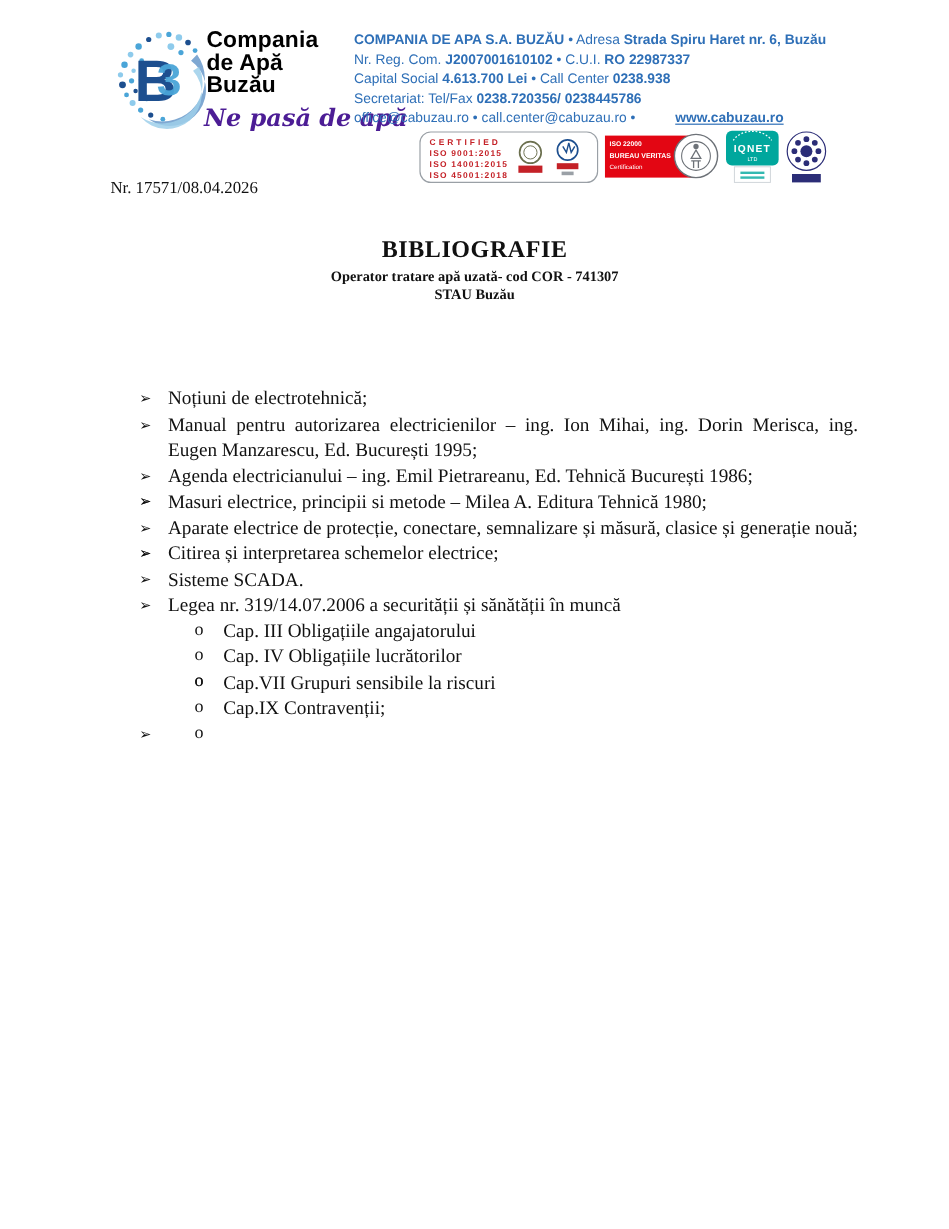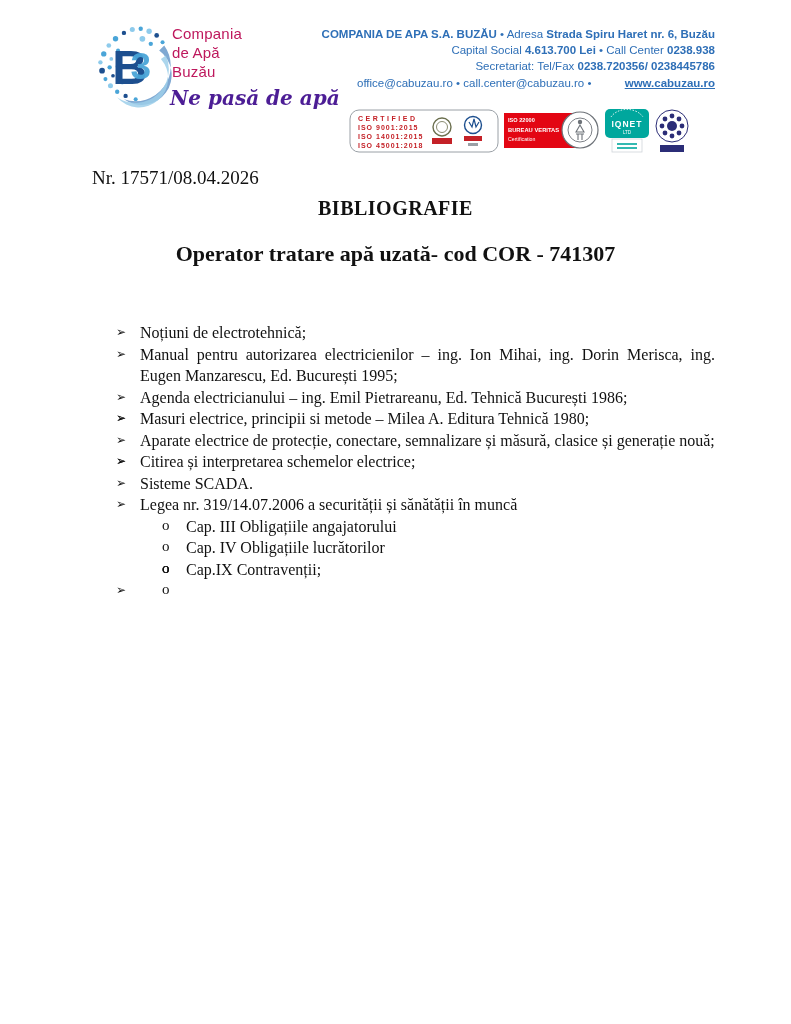--- a/index.html
+++ b/index.html
@@ -11,53 +11,52 @@
     font-family:"Liberation Serif", serif;
     color:#111;
     overflow:hidden;
   }
   
   .logo-block{position:absolute;left:92px;top:14px;width:240px;height:100px;}
   .logo-icon{position:absolute;left:0;top:6px;}
   .brand-text{
     position:absolute;left:80px;top:10px;
     font-family:"Liberation Sans", sans-serif;
-    font-weight:normal;font-size:15px;line-height:19px;
-    color:#be185d;letter-spacing:.2px;
+    font-weight:bold;font-size:19px;line-height:19px;
+    color:#000000;letter-spacing:.2px;
   }
   .tagline{
     position:absolute;left:78px;top:72px;
     font-family:"DejaVu Serif", serif;
     font-style:italic;font-weight:bold;
     font-size:20px;color:#4c1d95;white-space:nowrap;
   }
   .contact-block{
     position:absolute;top:26px;right:76px;width:420px;
     font-family:"Liberation Sans", sans-serif;
     font-size:11.5px;line-height:16.2px;
-    color:#2e6fb7;text-align:right;
+    color:#2e6fb7;text-align:left;
   }
   .contact-line span.b{font-weight:bold;}
   .contact-line span.u{font-weight:bold;text-decoration:underline;padding-left:30px;}
   .badges{
     position:absolute;top:108px;right:101px;
     display:flex;align-items:flex-start;gap:5px;
   }
   
   .doc-number{
     position:absolute;left:92px;top:150px;
-    font-size:19px;
-    margin-top:17px;
+    font-size:14px;
   }
   .title-block{
     position:absolute;left:0;right:0;top:197px;
     text-align:center;font-weight:bold;
   }
-  .title-main{font-size:20px;letter-spacing:.5px;margin-bottom:21px;}
-  .title-sub{font-size:22px;}
+  .title-main{font-size:20px;letter-spacing:.5px;margin-bottom:3px;}
+  .title-sub{font-size:12px;}
   .biblio{
     position:absolute;left:92px;top:322px;width:623px;
     font-size:16px;line-height:21.5px;
   }
   .item{position:relative;padding-left:48px;text-align:justify;}
   .item .bullet{
     position:absolute;left:24px;top:0;
     font-family:"DejaVu Sans", sans-serif;
     font-size:12px;color:#111;
   }
@@ -114,20 +113,21 @@
       <div class="brand-text">
         <div>Compania</div>
         <div>de Apă</div>
         <div>Buzău</div>
       </div>
       <div class="tagline">Ne pasă de apă</div>
     </div>
 
     <div class="contact-block" id="contact-lines">
         <div class="contact-line"><span class="b">COMPANIA DE APA S.A. BUZĂU</span><span> • Adresa </span><span class="b">Strada Spiru Haret nr. 6, Buzău</span></div>
+        <div class="contact-line"><span>Nr. Reg. Com. </span><span class="b">J2007001610102</span><span> • C.U.I. </span><span class="b">RO 22987337</span></div>
         <div class="contact-line"><span>Capital Social </span><span class="b">4.613.700 Lei</span><span> • Call Center </span><span class="b">0238.938</span></div>
         <div class="contact-line"><span>Secretariat: Tel/Fax </span><span class="b">0238.720356/ 0238445786</span></div>
         <div class="contact-line"><span>office@cabuzau.ro</span><span> • </span><span>call.center@cabuzau.ro</span><span> • </span><span class="u">www.cabuzau.ro</span></div>
       </div>
 
     <div class="badges">
 
       <svg width="150" height="46" viewBox="0 0 150 46">
         <rect x="1" y="2" width="148" height="42" rx="9" fill="#ffffff" stroke="#9aa0a6" stroke-width="1"></rect>
         <g font-family="Liberation Sans, sans-serif" font-weight="bold" fill="#c42127">
@@ -193,36 +193,37 @@
       </svg>
     </div>
   </header>
 
   <main>
     <div class="doc-number">Nr. 17571/08.04.2026</div>
 
     <div class="title-block">
       <div class="title-main">BIBLIOGRAFIE</div>
       <div class="title-sub">Operator tratare apă uzată- cod COR - 741307</div>
+      <div class="title-sub">STAU Buzău</div>
     </div>
 
     <div class="biblio" id="biblio-list">
         <div class="item"><span class="bullet">➢</span><span>Noțiuni de electrotehnică;</span></div>
         <div class="item"><span class="bullet">➢</span><span>Manual pentru autorizarea electricienilor – ing. Ion Mihai, ing. Dorin Merisca, ing. Eugen Manzarescu, Ed. București 1995;</span></div>
         <div class="item"><span class="bullet">➢</span><span>Agenda electricianului – ing. Emil Pietrareanu, Ed. Tehnică București 1986;</span></div>
         <div class="item"><span class="bullet">➢</span></div>
         <div class="item"><span class="bullet">➢</span><span>Masuri electrice, principii si metode – Milea A. Editura Tehnică 1980;</span></div>
         <div class="item"><span class="bullet">➢</span><span>Aparate electrice de protecție, conectare, semnalizare și măsură, clasice și generație nouă;</span></div>
         <div class="item"><span class="bullet">➢</span></div>
         <div class="item"><span class="bullet">➢</span><span>Citirea și interpretarea schemelor electrice;</span></div>
         <div class="item"><span class="bullet">➢</span><span>Sisteme SCADA.</span></div>
         <div class="item"><span class="bullet">➢</span><span>Legea nr. 319/14.07.2006 a securității și sănătății în muncă</span></div>
         <div class="subitem"><span class="bullet">o</span><span>Cap. III Obligațiile angajatorului</span></div>
         <div class="subitem"><span class="bullet">o</span><span>Cap. IV Obligațiile lucrătorilor</span></div>
         <div class="subitem"><span class="bullet">o</span></div>
-        <div class="subitem"><span class="bullet">o</span></div>
+        <div class="subitem"><span class="bullet">o</span><span>Cap.VII Grupuri sensibile la riscuri</span></div>
         <div class="subitem"><span class="bullet">o</span><span>Cap.IX Contravenții;</span></div>
         <div class="item"><span class="bullet">➢</span></div>
         <div class="subitem"><span class="bullet">o</span></div>
       </div>
   </main>
 
 </div>
 
 </body></html>

